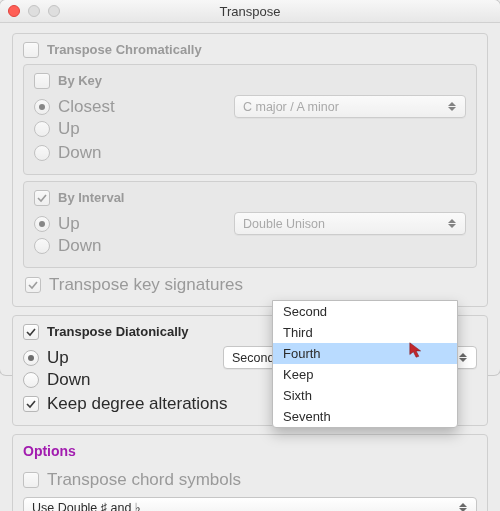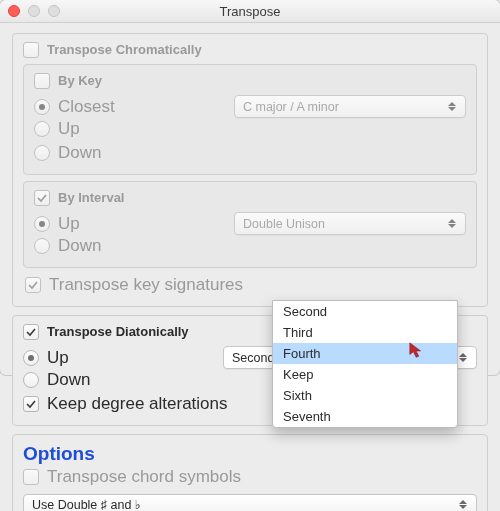--- a/index.html
+++ b/index.html
@@ -153,23 +153,23 @@
     border-right: 4px solid transparent;
   }
   .caret .tri-up { border-bottom: 4px solid #6a6a6a; }
   .caret .tri-down { border-top: 4px solid #6a6a6a; }
   .select.open {
     background: #ffffff;
   }
   .select-full { width: 100%; box-sizing: border-box; }
   .options-title {
     font-weight: 600;
-    font-size: 19px;
-    margin-bottom: 1px;
-    color: #1d4ed8;
+    font-size: 14px;
+    margin-bottom: 10px;
+    color: #a21caf;
   }
   .popup {
     position: absolute;
     left: 272px;
     top: 300px;
     width: 184px;
     background: #ffffff;
     border: 1px solid #bdbdbd;
     border-radius: 0 0 4px 4px;
     box-shadow: 0 6px 14px rgba(0,0,0,0.25);

